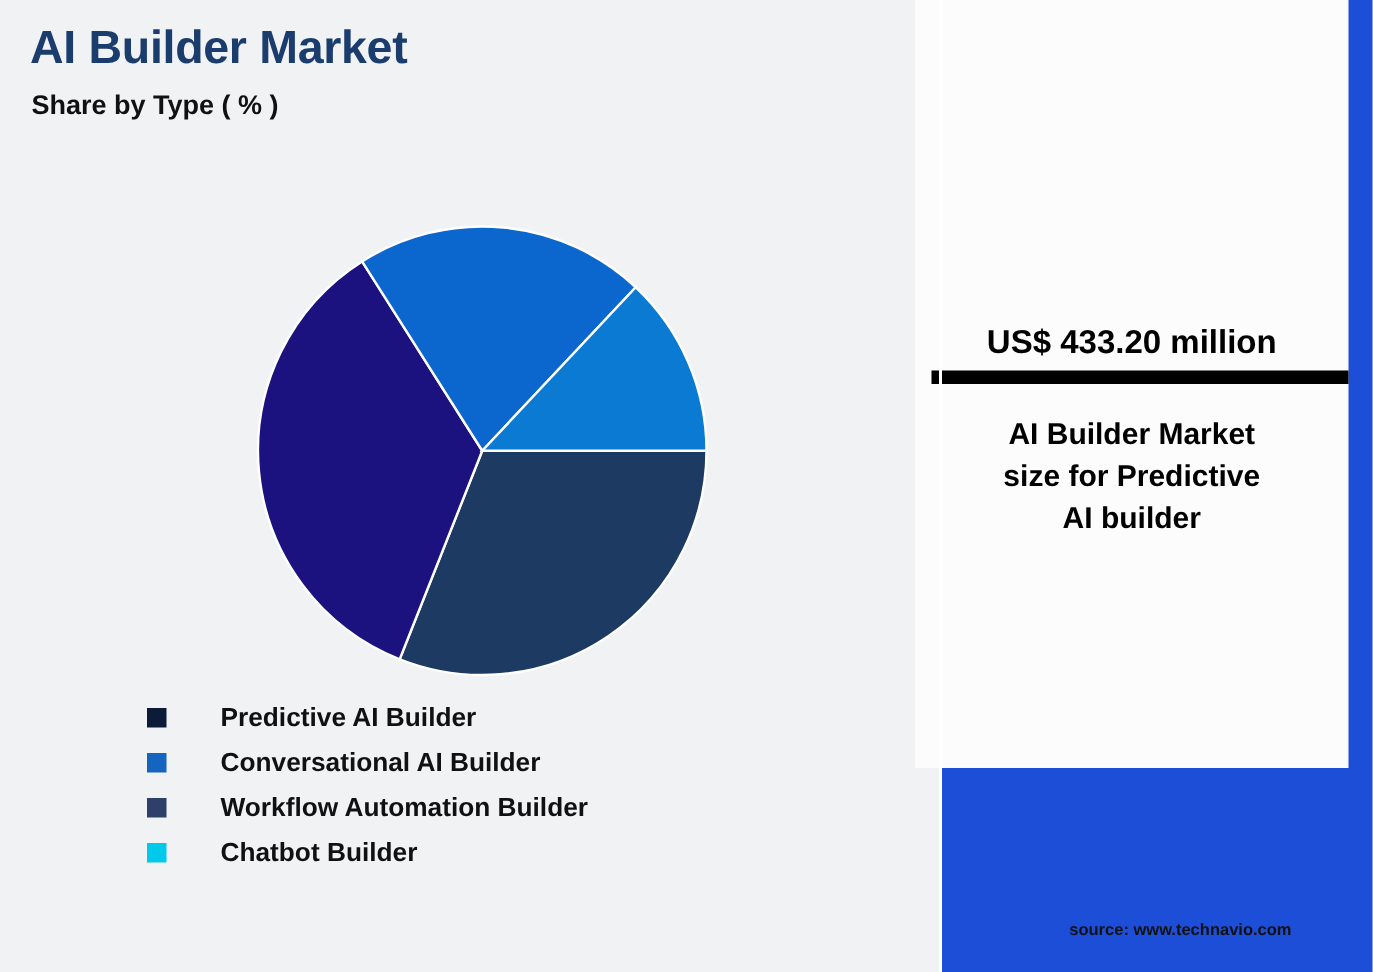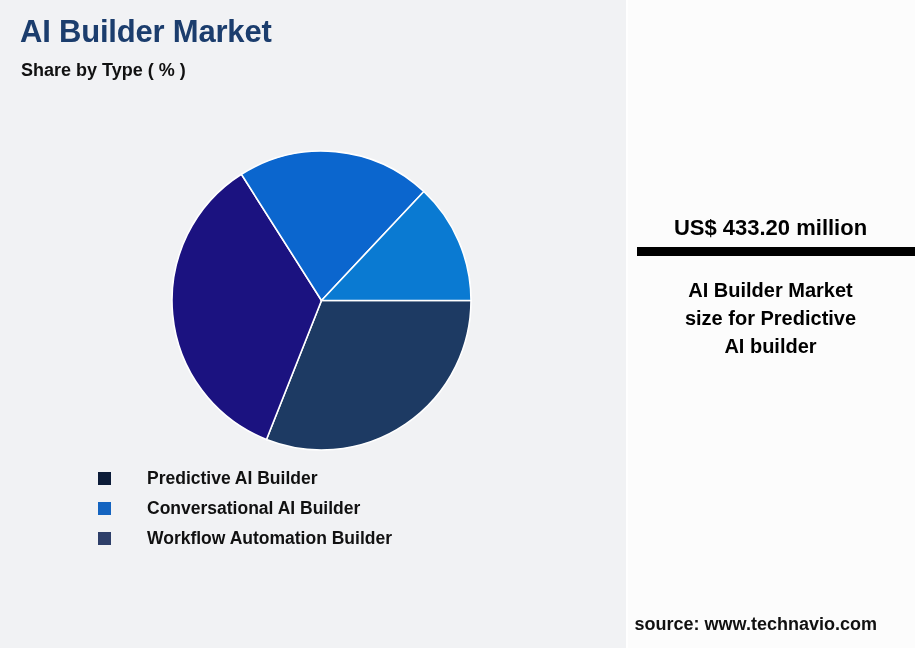--- a/index.html
+++ b/index.html
@@ -86,24 +86,24 @@
     margin-left: 36px;
     font-size: 17.5px;
     font-weight: bold;
     color: #111111;
     white-space: nowrap;
   }
 
   
   #right-panel {
     position: absolute;
-    left: 626px;
+    left: 610px;
     top: 0;
     width: 289px;
-    height: 648px;
+    height: 512px;
     background: #fcfcfc;
   }
   #right-panel-divider {
     position: absolute;
     left: 626px;
     top: 0;
     width: 2px;
     height: 648px;
     background: #ffffff;
   }
@@ -141,21 +141,21 @@
     white-space: nowrap;
   }
   #source-note {
     position: absolute;
     left: 0;
     top: 614px;
     width: 289px;
     padding-right: 38px;
     box-sizing: border-box;
     text-align: right;
-    font-size: 18px;
+    font-size: 11px;
     font-weight: bold;
     color: #111111;
     white-space: nowrap;
   }
 </style>
 </head>
 <body>
 
 <div id="root">
 
@@ -182,20 +182,24 @@
           <span class="legend-label">Predictive AI Builder</span>
         </div>
         <div class="legend-row">
           <span class="legend-swatch" style="background: rgb(20, 100, 192);"></span>
           <span class="legend-label">Conversational AI Builder</span>
         </div>
         <div class="legend-row">
           <span class="legend-swatch" style="background: rgb(46, 63, 105);"></span>
           <span class="legend-label">Workflow Automation Builder</span>
         </div>
+        <div class="legend-row">
+          <span class="legend-swatch" style="background: rgb(0, 201, 236);"></span>
+          <span class="legend-label">Chatbot Builder</span>
+        </div>
       </div>
 
   </div>
 
   <div id="right-panel">
 
     <div id="kpi-value">US$ 433.20 million</div>
 
     <div id="kpi-rule"></div>
 

